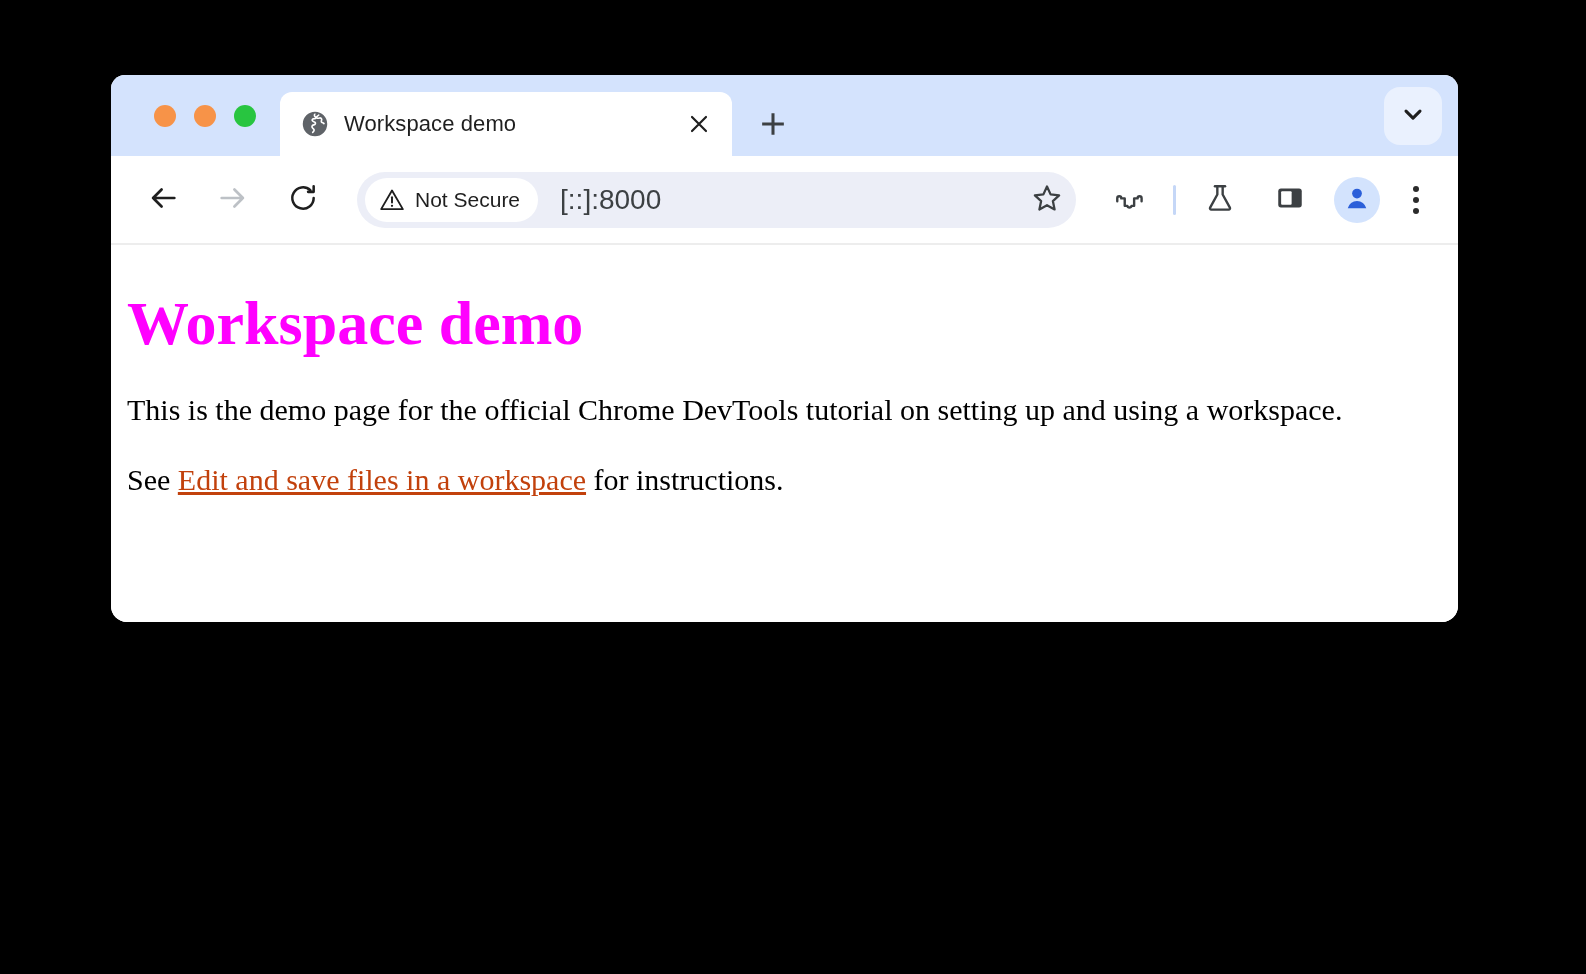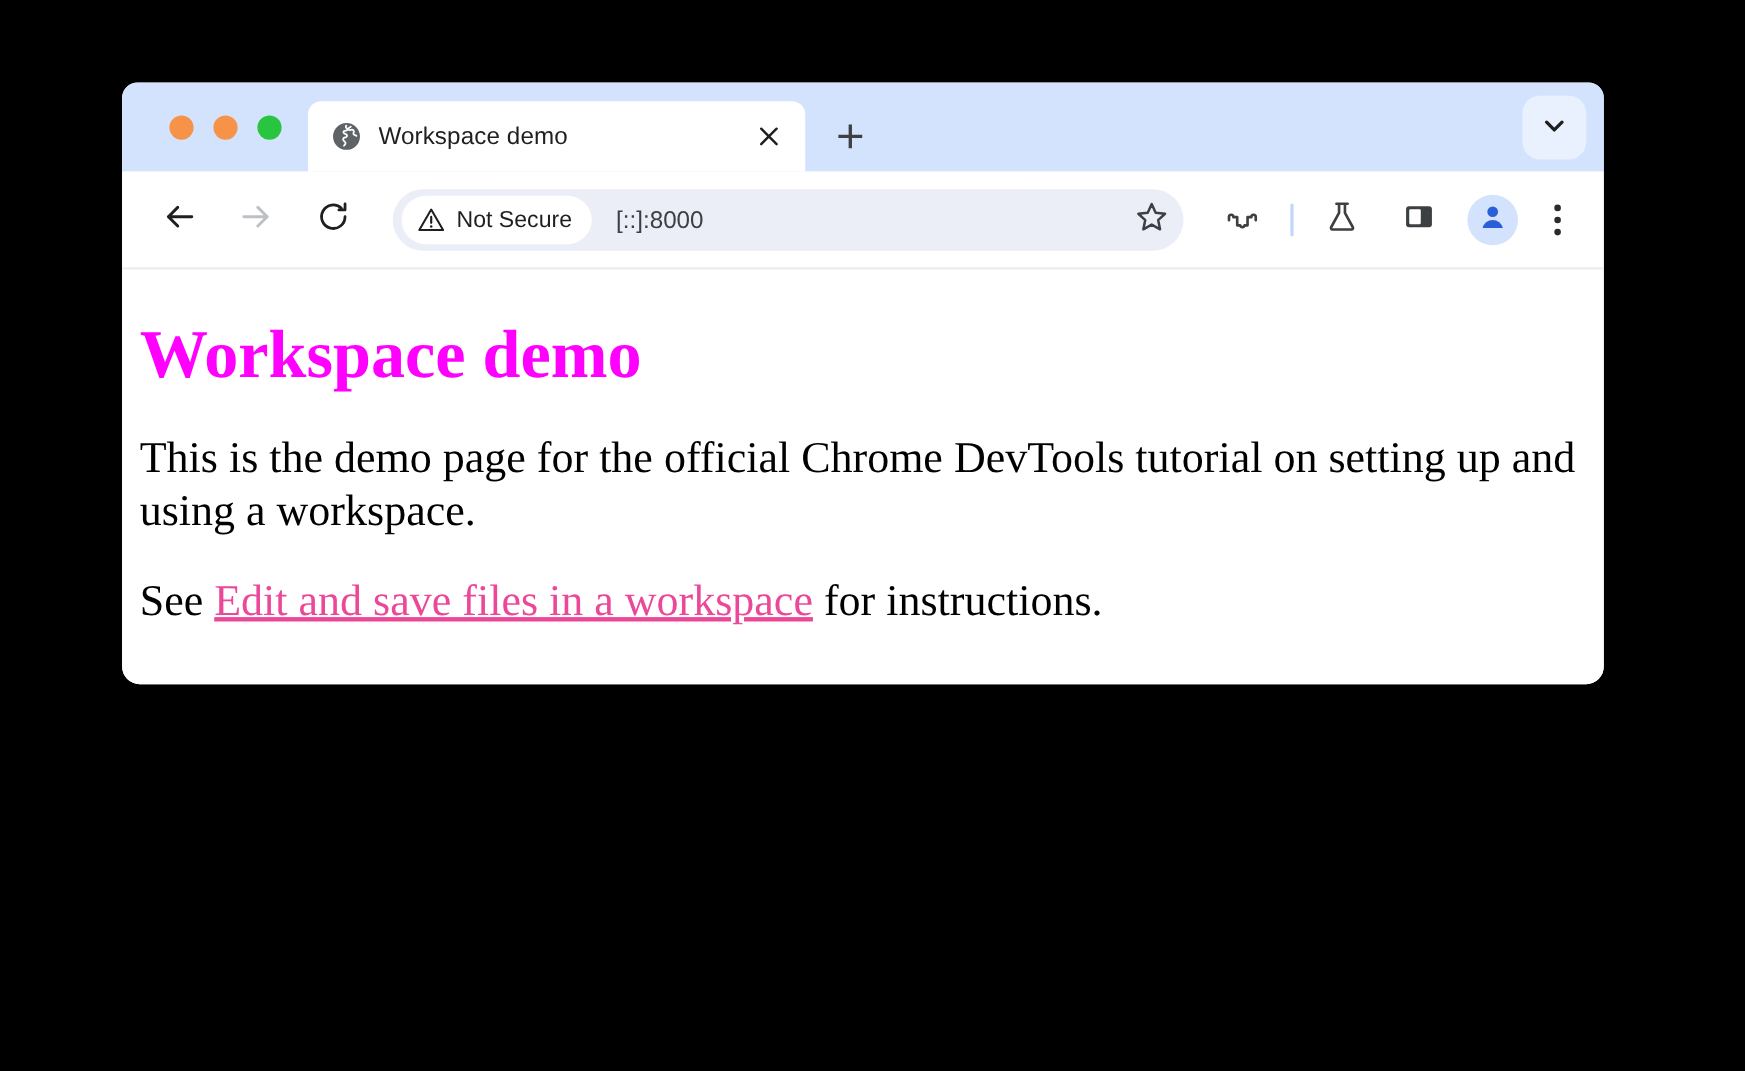--- a/index.html
+++ b/index.html
@@ -165,21 +165,21 @@
     align-items: center;
     justify-content: center;
   }
   .security-chip .chip-label {
     font-size: 21px;
     color: #1f1f1f;
     white-space: nowrap;
   }
   .omnibox-url {
     flex: 1 1 auto;
-    font-size: 22px;
+    font-size: 28px;
     color: #3c4043;
     padding-left: 22px;
     white-space: nowrap;
     overflow: hidden;
     text-overflow: ellipsis;
     min-width: 0;
   }
   .omnibox-star {
     flex: 0 0 46px;
     width: 46px;
@@ -251,28 +251,28 @@
     font-family: "Liberation Serif", "DejaVu Serif", serif;
     font-weight: bold;
     font-size: 62px;
     line-height: 1.05;
     color: #ff00ff;
     margin: 46px 0 0 0;
     padding-left: 0;
   }
   .page-para {
     font-family: "Liberation Serif", "DejaVu Serif", serif;
-    font-size: 40px;
+    font-size: 30px;
     line-height: 1.2;
     color: #000000;
     margin: 36px 0 0 0;
   }
   .page-para.second { margin-top: 34px; }
   .page-link {
-    color: #ec4899;
+    color: #c2410c;
     text-decoration: underline;
   }
 </style>
 </head>
 <body>
 
 <div class="browser-window">
 
   <div class="tab-strip">
 

